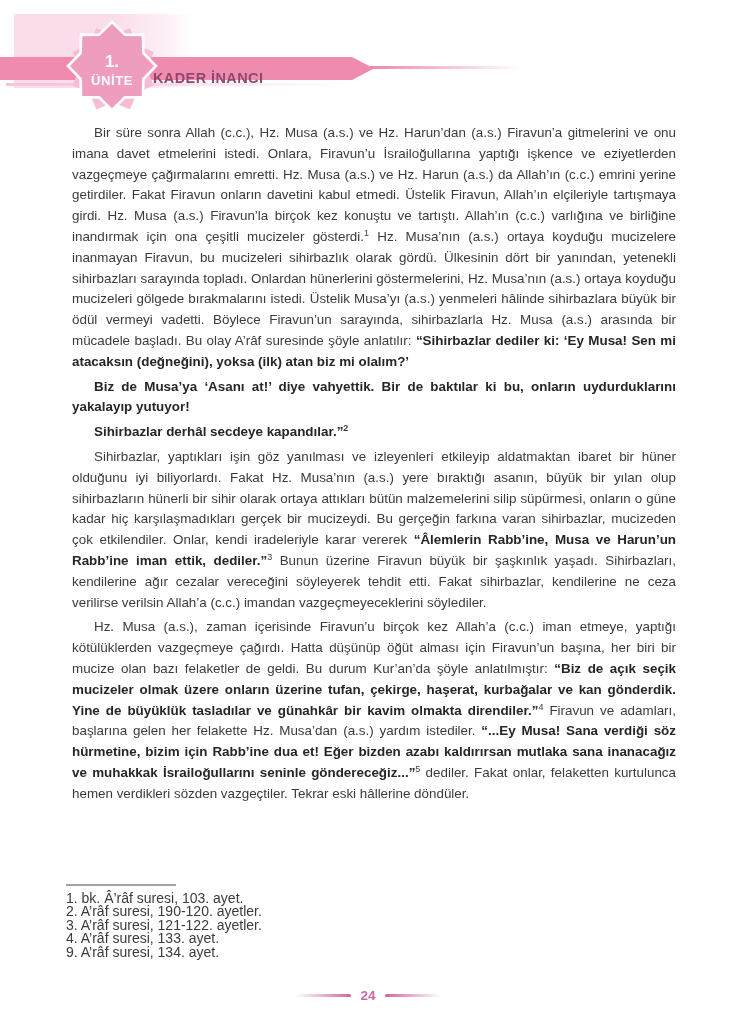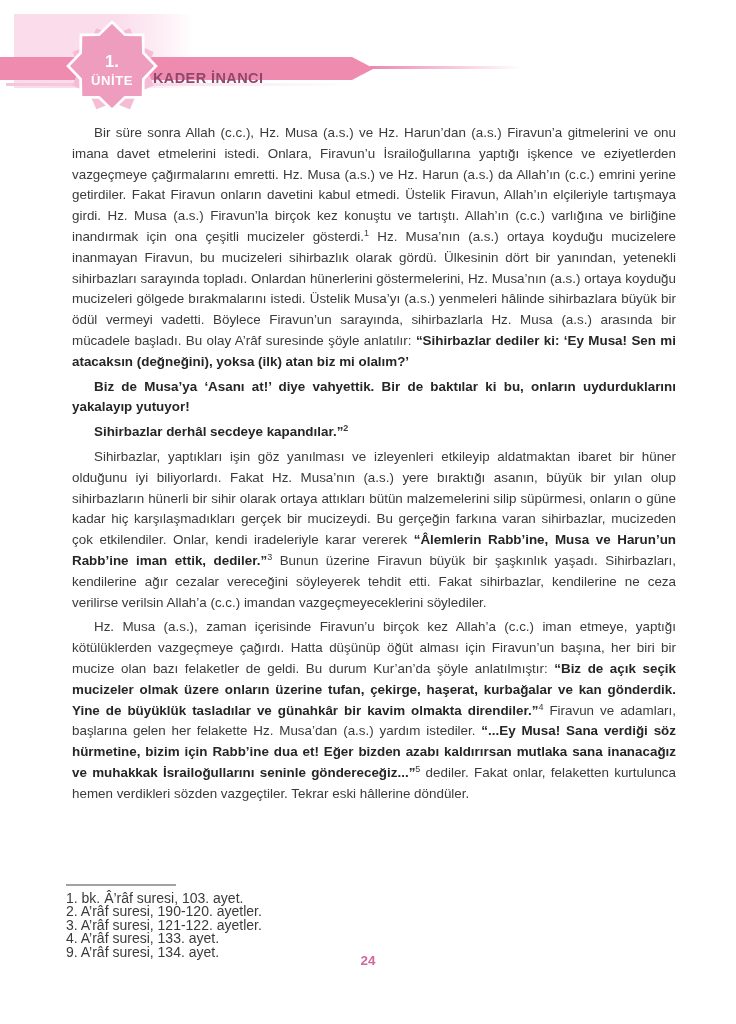--- a/index.html
+++ b/index.html
@@ -41,22 +41,22 @@
   }
   .seg-bold{font-weight:bold;color:#262626;}
   sup.fn-ref{font-size:9px;line-height:0;vertical-align:super;}
   sup.fn-ref.b{font-weight:bold;}
   
   .footnotes{position:absolute;left:66px;top:884px;width:420px;}
   .fn-rule{width:110px;height:2px;background:#a2a2a2;margin:0 0 6px 0;}
   .fn-item{font-size:14px;line-height:13.4px;color:#3b3b3b;}
   
   .page-footer{
-    position:absolute;left:0;top:944px;width:736px;height:20px;
-    display:flex;align-items:center;gap:9px;flex-direction:column;
+    position:absolute;left:0;top:985px;width:736px;height:20px;
+    display:flex;align-items:center;justify-content:center;gap:9px;
   }
   .page-dash-left{width:56px;height:3px;border-radius:2px;
     background:linear-gradient(to left,#d0689e,rgba(208,104,158,0));}
   .page-dash-right{width:56px;height:3px;border-radius:2px;
     background:linear-gradient(to right,#d0689e,rgba(208,104,158,0));}
   .page-num{font-size:13.5px;font-weight:600;color:#d0689e;}
 </style>
 </head>
 <body>
 

